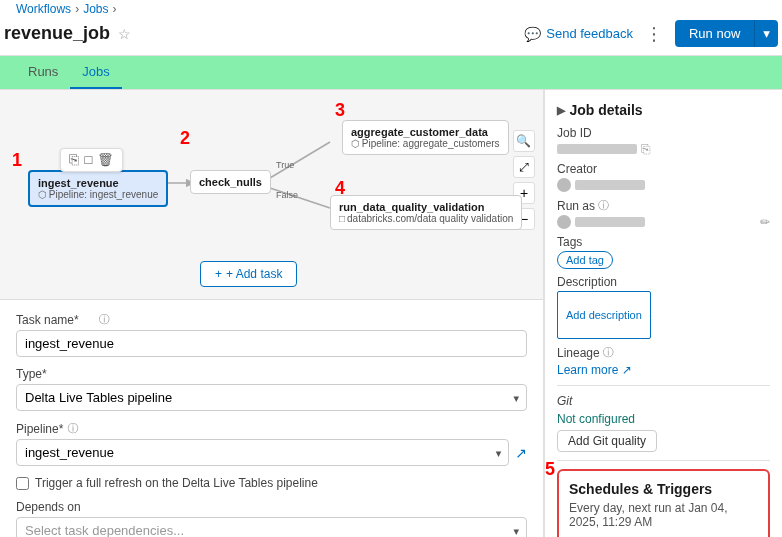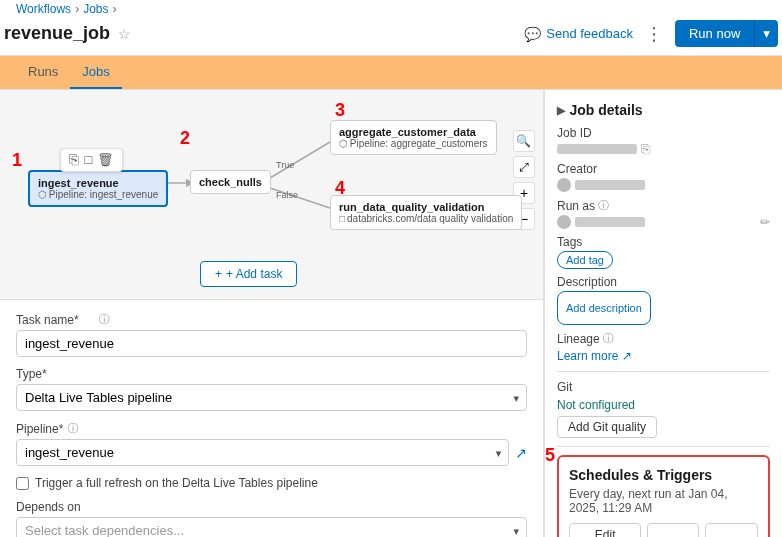--- a/index.html
+++ b/index.html
@@ -30,21 +30,21 @@
       </button>
       <button style="background: none; border: none; cursor: pointer; color: #555; font-size: 18px; padding: 2px 4px;">⋮</button>
       <div style="display: flex;">
         <button style="background: #0071c2; color: white; border: none; padding: 6px 14px; border-radius: 4px 0 0 4px; cursor: pointer; font-size: 13px; font-weight: 500;">Run now</button>
         <button style="background: #0071c2; color: white; border: none; border-left: 1px solid #005a9e; padding: 6px 8px; border-radius: 0 4px 4px 0; cursor: pointer;">▾</button>
       </div>
     </div>
   </div>
 </div>
 
-<div style="display: flex; padding: 0 16px; border-bottom: 1px solid #e0e0e0; background: #fdba74;">
+<div style="display: flex; padding: 0 16px; border-bottom: 1px solid #e0e0e0; background: #86efac;">
   <div style="padding: 8px 12px; cursor: pointer; font-size: 13px; color: #555; border-bottom: 2px solid transparent;">Runs</div>
   <div style="padding: 8px 12px; cursor: pointer; font-size: 13px; color: #0071c2; border-bottom: 2px solid #0071c2; font-weight: 500;">Jobs</div>
 </div>
 
 <div style="display: flex; height: calc(537px - 86px);">
 
   <div style="flex: 1; display: flex; flex-direction: column; border-right: 1px solid #e0e0e0; overflow: hidden;">
 
     <div style="height: 210px; background: #f5f5f5; position: relative; border-bottom: 1px solid #ddd; overflow: hidden;">
 
@@ -63,21 +63,21 @@
         <div style="font-size: 11px; font-weight: 600; color: #1a1a1a;">ingest_revenue</div>
         <div style="font-size: 10px; color: #555; display: flex; align-items: center; gap: 2px;">
           <span style="color: #777;">⬡</span> Pipeline: ingest_revenue
         </div>
       </div>
 
       <div style="position: absolute; left: 190px; top: 80px; background: white; border: 1px solid #ccc; border-radius: 4px; padding: 5px 8px; min-width: 80px; z-index: 10;">
         <div style="font-size: 11px; font-weight: 600; color: #1a1a1a;">check_nulls</div>
       </div>
 
-      <div style="position: absolute; left: 330px; top: 30px; background: white; border: 1px solid #ccc; border-radius: 4px; padding: 5px 8px; min-width: 110px; z-index: 10;">
+      <div style="position: absolute; left: 342px; top: 30px; background: white; border: 1px solid #ccc; border-radius: 4px; padding: 5px 8px; min-width: 110px; z-index: 10;">
         <div style="font-size: 11px; font-weight: 600; color: #1a1a1a;">aggregate_customer_data</div>
         <div style="font-size: 10px; color: #555; display: flex; align-items: center; gap: 2px;">
           <span style="color: #777;">⬡</span> Pipeline: aggregate_customers
         </div>
       </div>
 
       <div style="position: absolute; left: 330px; top: 105px; background: white; border: 1px solid #ccc; border-radius: 4px; padding: 5px 8px; min-width: 110px; z-index: 10;">
         <div style="font-size: 11px; font-weight: 600; color: #1a1a1a;">run_data_quality_validation</div>
         <div style="font-size: 10px; color: #555; display: flex; align-items: center; gap: 2px;">
           <span style="color: #777;">□</span> databricks.com/data quality validation
@@ -207,37 +207,37 @@
         </div>
       </div>
 
       <div style="margin-bottom: 6px;">
         <div style="font-size: 12px; color: #444; font-weight: 500; margin-bottom: 2px;">Tags</div>
         <button style="background: none; border: 1px solid #0071c2; color: #0071c2; border-radius: 9px; padding: 2px 8px; font-size: 11px; cursor: pointer;">Add tag</button>
       </div>
 
       <div style="margin-bottom: 6px;">
         <div style="font-size: 12px; color: #444; font-weight: 500; margin-bottom: 2px;">Description</div>
-        <button style="background: none; border: 1px solid #0071c2; color: #0071c2; border-radius: 8px; padding: 10px 8px; font-size: 11px; cursor: pointer;">Add description</button>
+        <button style="background: none; border: 1px solid #0071c2; color: #0071c2; border-radius: 2px; padding: 17px 8px; font-size: 11px; cursor: pointer;">Add description</button>
       </div>
 
       <div style="margin-bottom: 6px;">
         <div style="font-size: 12px; color: #444; font-weight: 500; margin-bottom: 2px; display: flex; align-items: center; gap: 3px;">
           <span>Lineage</span>
           <span style="color: #999; font-size: 11px; cursor: pointer;">ⓘ</span>
         </div>
         <a href="#" style="font-size: 12px; color: #0071c2; text-decoration: none;">
           <span>Learn more</span> ↗
         </a>
       </div>
 
       <hr style="border: none; border-top: 1px solid #e0e0e0; margin: 8px 0;">
 
       <div style="margin-bottom: 8px;">
-        <div style="font-size: 12px; color: #444; font-weight: 500; margin-bottom: 4px;">Git</div>
+        <div style="font-size: 12px; color: #444; font-weight: 500; margin-bottom: 4px; font-style: italic;">Git</div>
         <div style="font-size: 12px; color: #0f766e; margin-bottom: 4px;">Not configured</div>
         <button style="background: none; border: 1px solid #ccc; border-radius: 4px; padding: 3px 10px; font-size: 12px; cursor: pointer; color: #333;">Add Git quality</button>
       </div>
 
       <hr style="border: none; border-top: 1px solid #e0e0e0; margin: 8px 0;">
 
       <div style="border: 2px solid #e53e3e; border-radius: 6px; padding: 10px; position: relative;">
         <span style="position: absolute; top: -12px; left: -14px; color: red; font-weight: 700; font-size: 18px;">5</span>
         <div style="font-size: 14px; font-weight: 600; margin-bottom: 4px;">Schedules &amp; Triggers</div>
         <div style="font-size: 12px; color: #555; margin-bottom: 8px;">Every day, next run at Jan 04, 2025, 11:29 AM</div>

